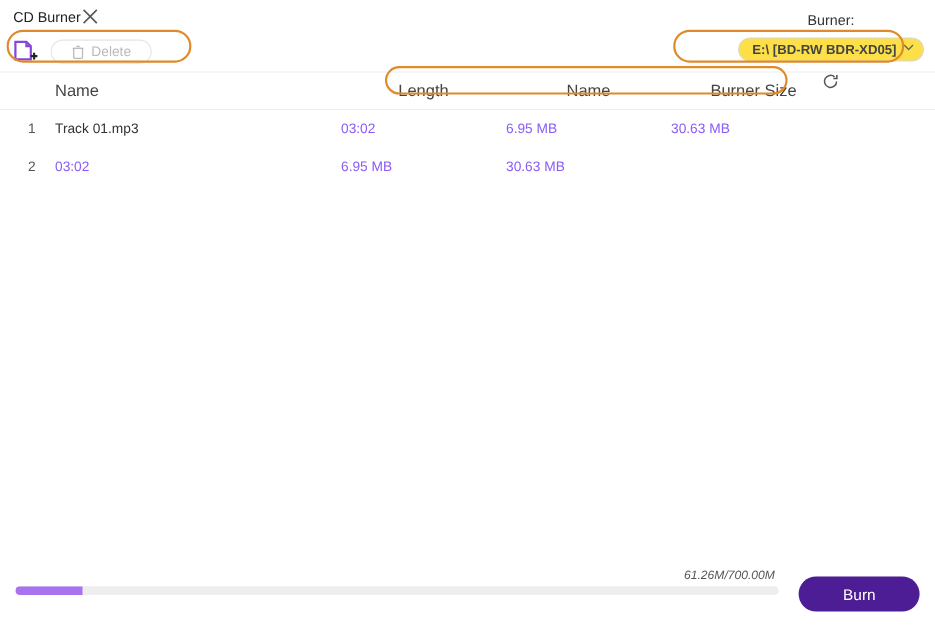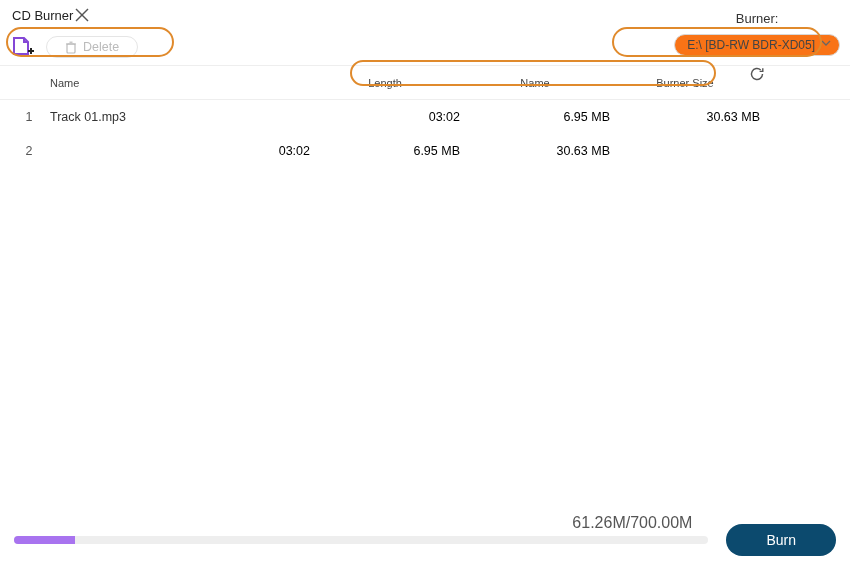--- a/index.html
+++ b/index.html
@@ -56,21 +56,22 @@
   .burner-label { font-size: 13px; color: #333; }
   .burner-select {
     display: flex; align-items: flex-start; justify-content: space-between;
     border: 1px solid #d8d8d8;
     border-radius: 13px;
     padding: 3px 8px 3px 12px;
     font-size: 12px;
     color: #444;
     min-width: 140px;
     cursor: pointer;
-    background: #f97316;
+    background: #fde047;
+    font-weight: bold;
   }
   .refresh-btn {
     width: 20px; height: 20px;
     display: flex; align-items: center; justify-content: center;
     cursor: pointer; color: #555;
   }
   .callout {
     position: absolute;
     border: 2px solid #e08a2c;
     border-radius: 16px;
@@ -80,40 +81,40 @@
   .callout-right { right: 28px; top: -1px; width: 210px; height: 30px; }
   .callout-headers { left: 350px; top: -6px; width: 366px; height: 26px; }
 
   .table-header {
     display: grid;
     grid-template-columns: 42px 260px 150px 150px 150px;
     align-items: center;
     padding: 8px 8px;
     border-bottom: 1px solid #eee;
     color: #444;
-    font-size: 11px;
+    font-size: 15px;
     position: relative;
     height: 34px;
   }
   .table-header .hdr-name { }
   .table-header .hdr-len,
   .table-header .hdr-size,
   .table-header .hdr-out { text-align: center; }
 
   .rows { }
   .row {
     display: grid;
     grid-template-columns: 42px 260px 150px 150px 150px;
     align-items: center;
     padding: 10px 8px;
     font-size: 12.5px;
     color: #333;
   }
   .row .idx { text-align: center; color: #555; }
-  .row .c-len, .row .c-size, .row .c-out { text-align: right; color: #000000; }
+  .row .c-len, .row .c-size, .row .c-out { text-align: left; color: #8b5cf6; }
 
   .footer {
     position: absolute;
     bottom: 12px; left: 0; right: 0;
     padding: 0 14px;
     display: flex;
     align-items: center;
     gap: 18px;
   }
   .progress-wrap {
@@ -127,29 +128,30 @@
     border-radius: 4px;
     overflow: hidden;
     width: 100%;
   }
   .progress-bar-inner {
     height: 100%;
     background: #a873ef;
   }
   .progress-label {
     align-self: flex-end;
-    font-size: 16px;
+    font-size: 11px;
     color: #555;
     margin-top: -20px;
-    margin-right: 16px;
+    margin-right: 4px;
     position: relative;
     top: -2px;
+    font-style: italic;
   }
   .burn-btn {
-    background: #0c4a6e;
+    background: #4c1d95;
     color: #fff;
     border: none;
     border-radius: 16px;
     padding: 8px 40px;
     font-size: 14px;
     cursor: pointer;
   }
 </style>
 </head>
 <body>

